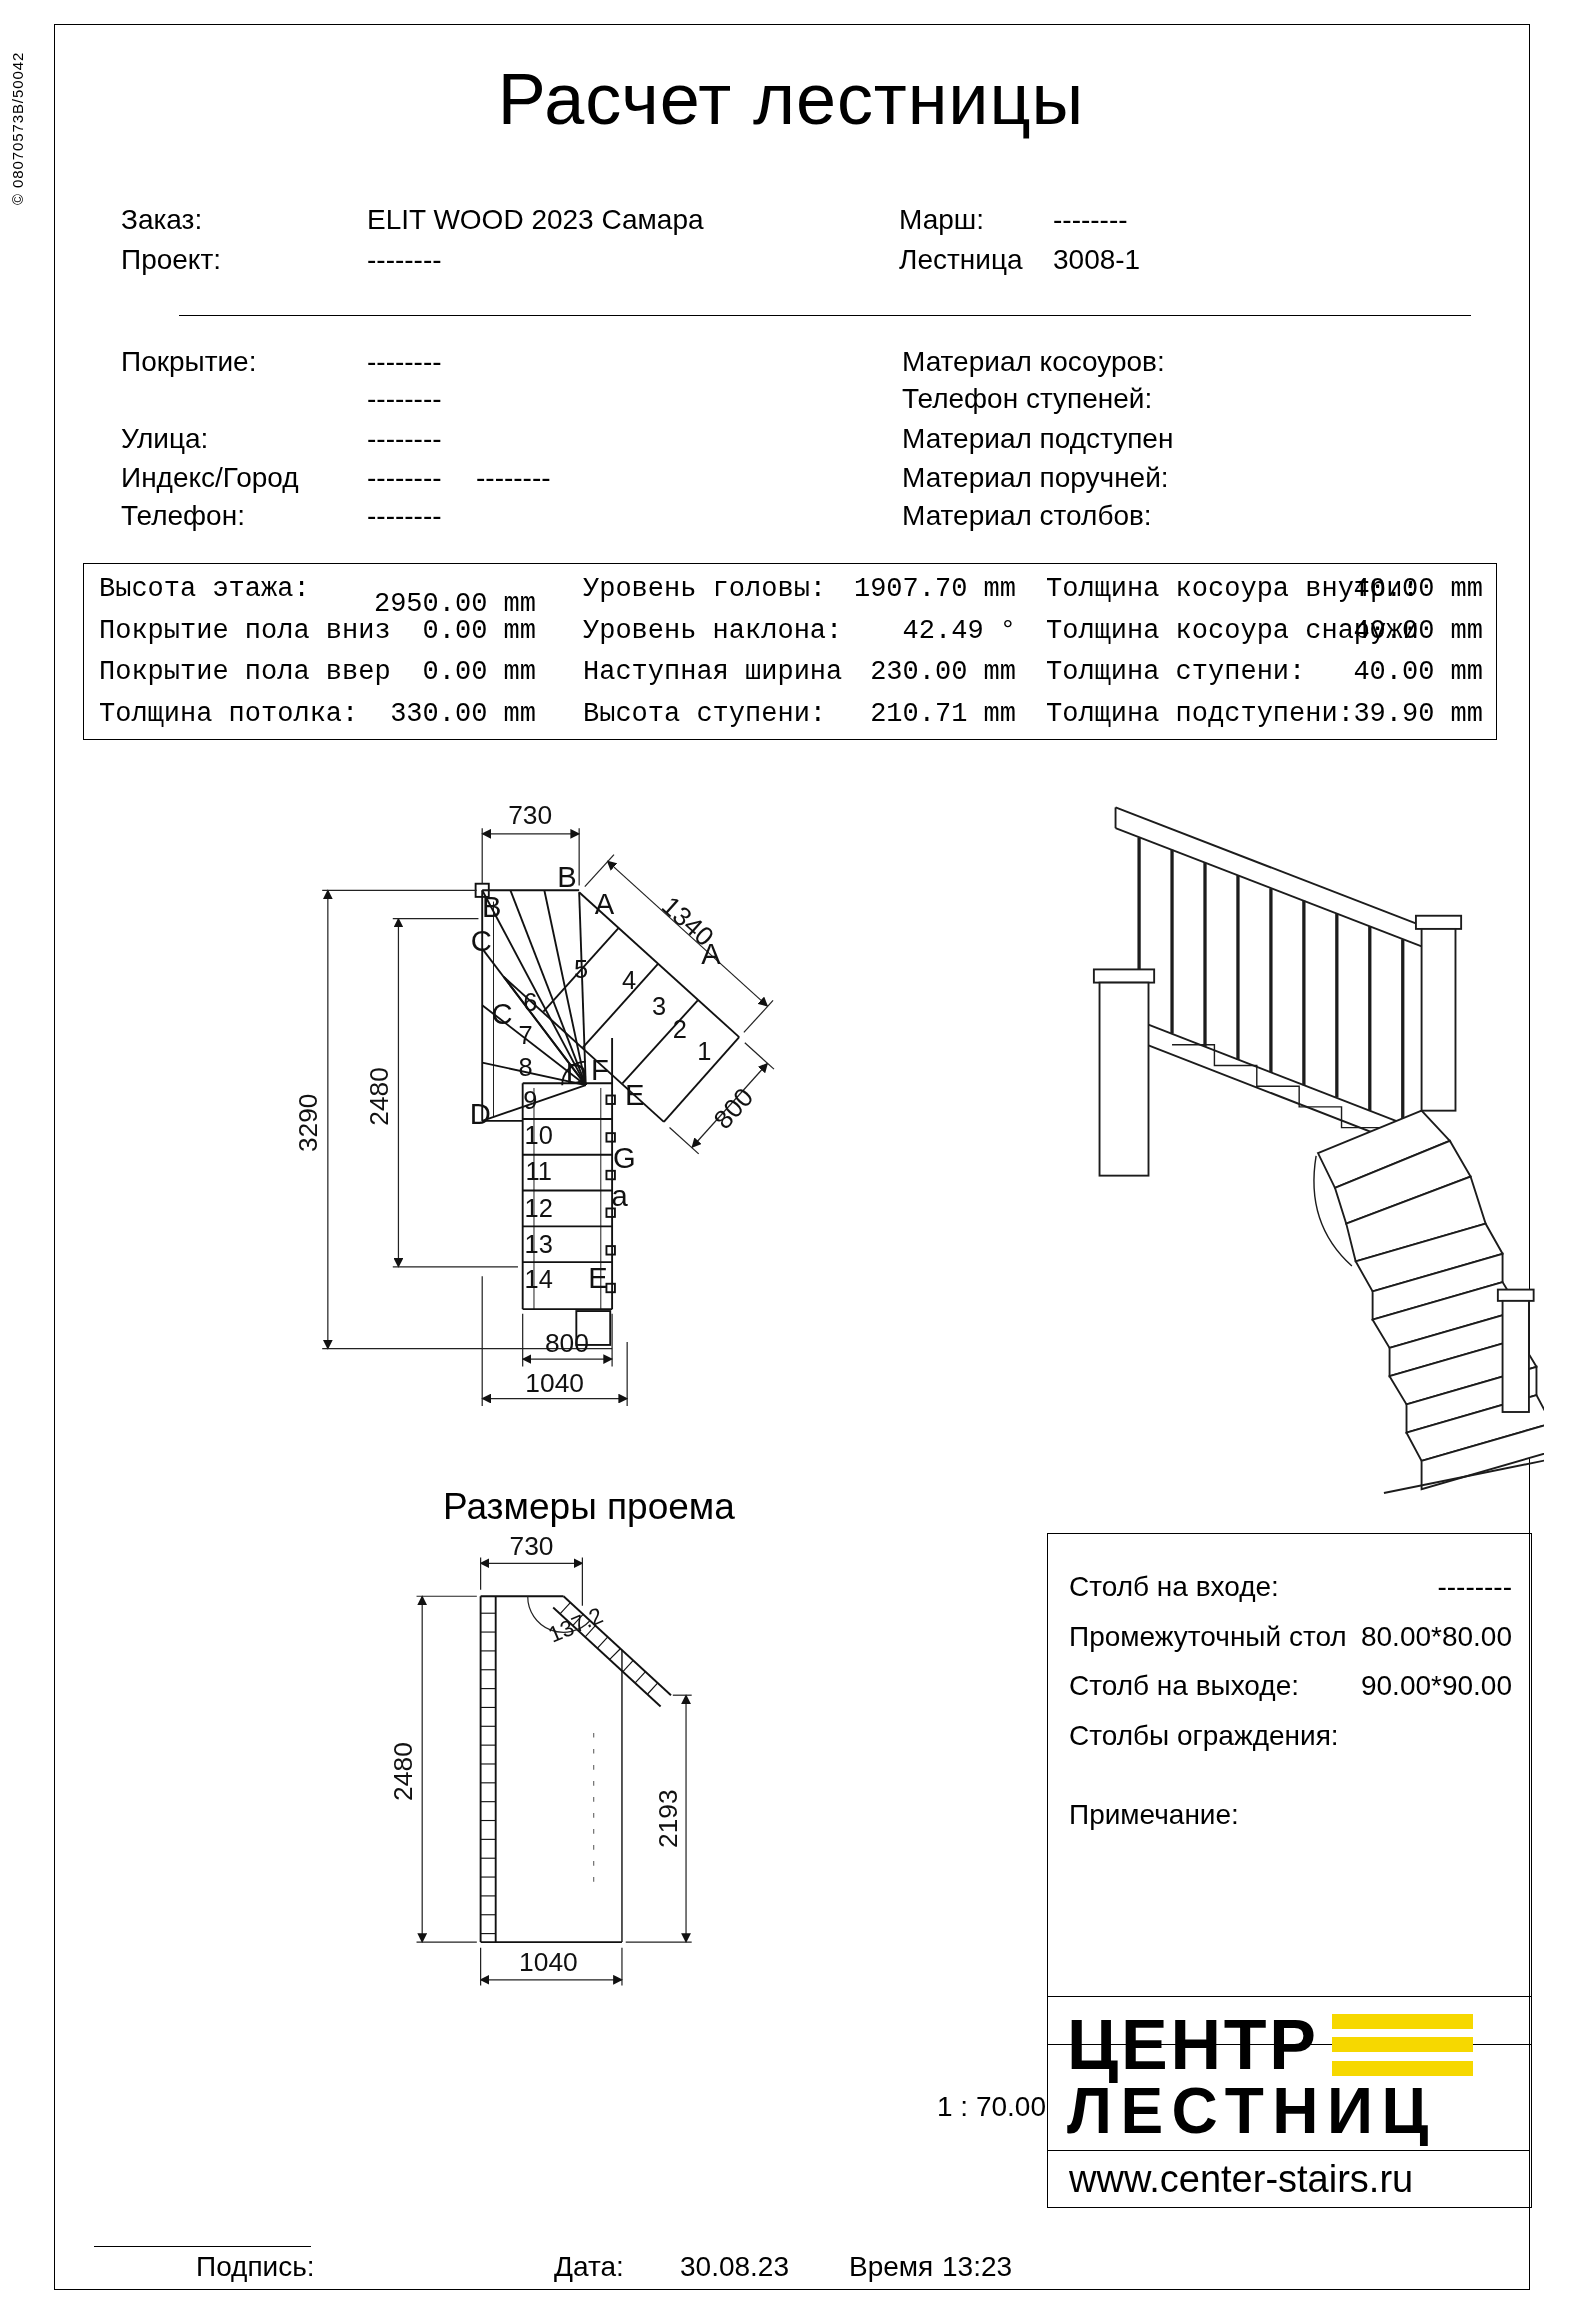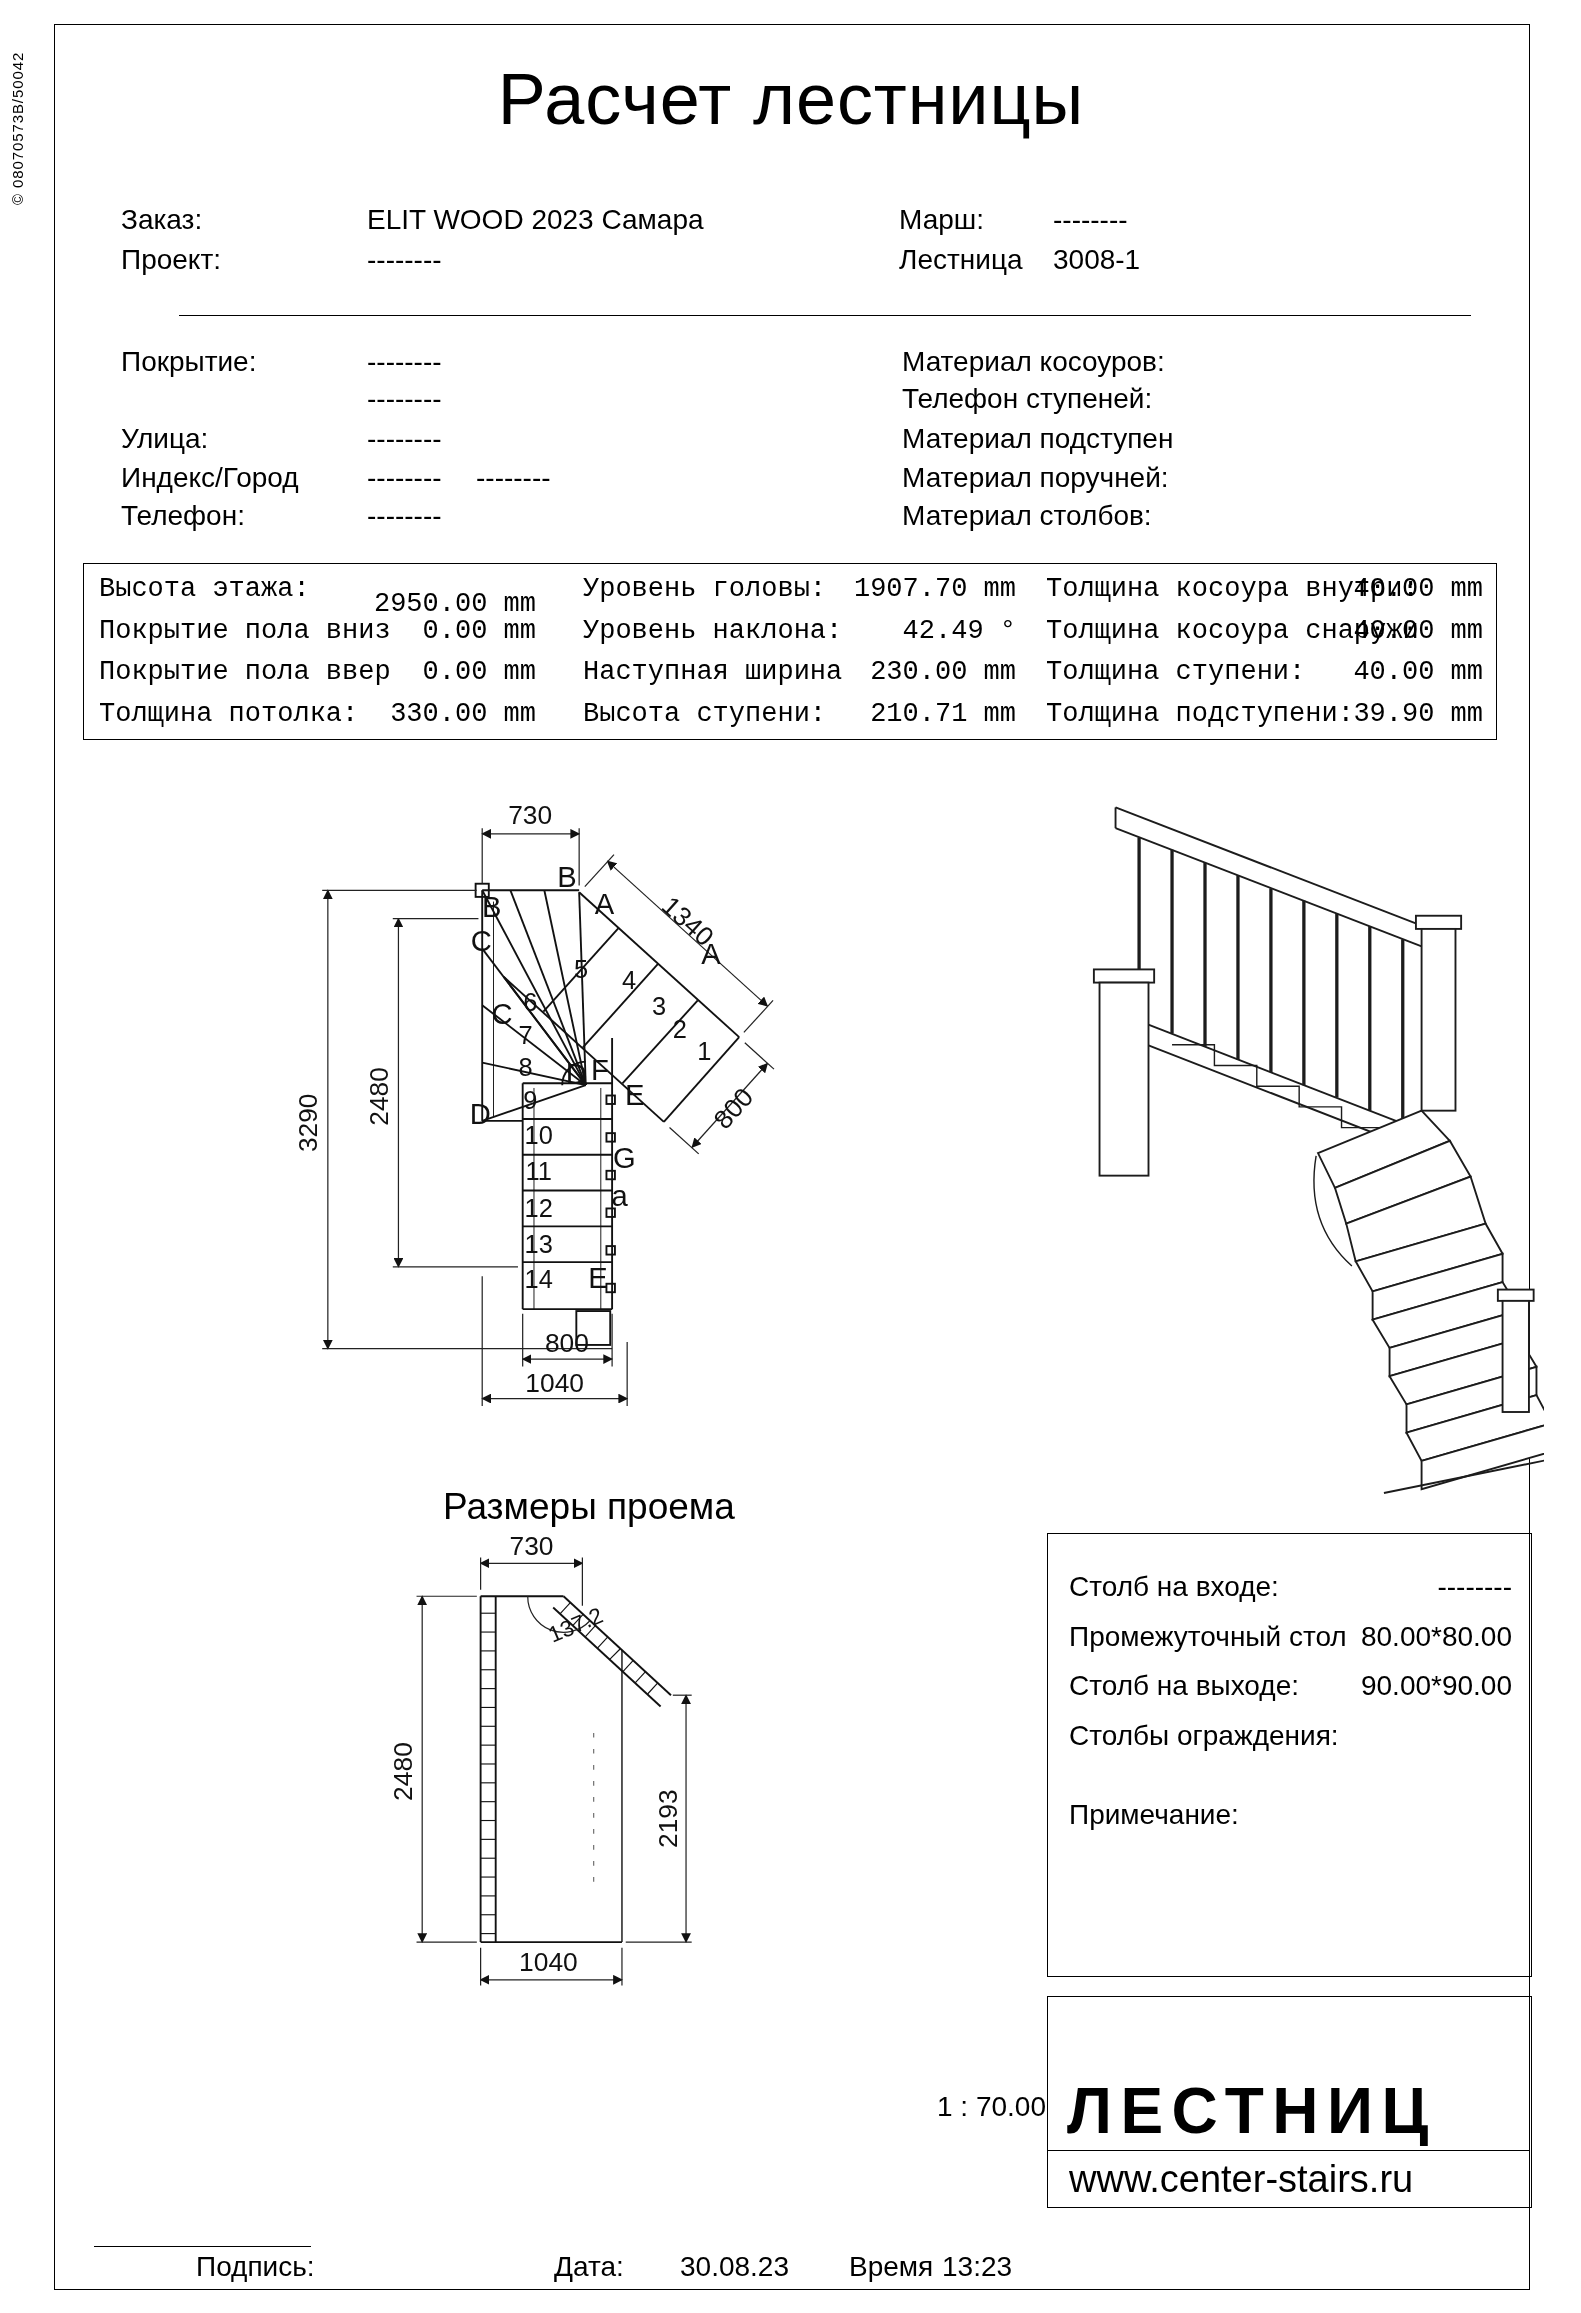--- a/index.html
+++ b/index.html
@@ -335,34 +335,42 @@
     </g>
     <g font-size="28" fill="#111" text-anchor="middle">
       <text x="234" y="21">730</text>
       <text x="107" y="251" transform="rotate(-90 107 251)">2480</text>
       <text x="388" y="301" transform="rotate(-90 388 301)">2193</text>
       <text x="252" y="463">1040</text>
       <text x="284" y="103" font-size="24" transform="rotate(-23 284 103)">137.2</text>
     </g>
   </svg>
 
-  <div class="box" style="left:1047px;top:1533px;width:485px;height:444px">
+  <div class="box" style="left:1047px;top:1533px;width:485px;height:512px">
     <span class="t" style="left:21px;top:38px">Столб на входе:</span>
     <span class="t vr" style="right:19px;top:38px">--------</span>
     <span class="t" style="left:21px;top:88px">Промежуточный стол</span>
     <span class="t vr" style="right:19px;top:88px">80.00*80.00</span>
     <span class="t" style="left:21px;top:137px">Столб на выходе:</span>
     <span class="t vr" style="right:19px;top:137px">90.00*90.00</span>
     <span class="t" style="left:21px;top:187px">Столбы ограждения:</span>
     <span class="t" style="left:21px;top:266px">Примечание:</span>
   </div>
 
   <span class="t" style="left:937px;top:2092px">1 : 70.00</span>
 
   <div class="box" style="left:1047px;top:1996px;width:485px;height:212px">
+    <div class="abs" style="left:19px;top:7.5px;display:flex;align-items:center;gap:13px">
+      <span class="logo-line" style="font-size:70px;letter-spacing:2.8px">ЦЕНТР</span>
+      <span class="bars">
+        <span class="bar" style="background:#f6d800"></span>
+        <span class="bar" style="background:#f6d800"></span>
+        <span class="bar" style="background:#f6d800"></span>
+      </span>
+    </div>
     <div class="abs" style="left:19px;top:77px">
       <span class="logo-line" style="font-size:64px;letter-spacing:8.5px">ЛЕСТНИЦ</span>
     </div>
     <div class="hr" style="left:0;top:153px;width:481px"></div>
     <span class="t" style="left:21px;top:162px;font-size:38px">www.center-stairs.ru</span>
   </div>
 
   <div class="hr" style="left:94px;top:2246px;width:217px"></div>
   <span class="t" style="left:196px;top:2252px">Подпись:</span>
   <span class="t" style="left:554px;top:2252px">Дата:</span>

